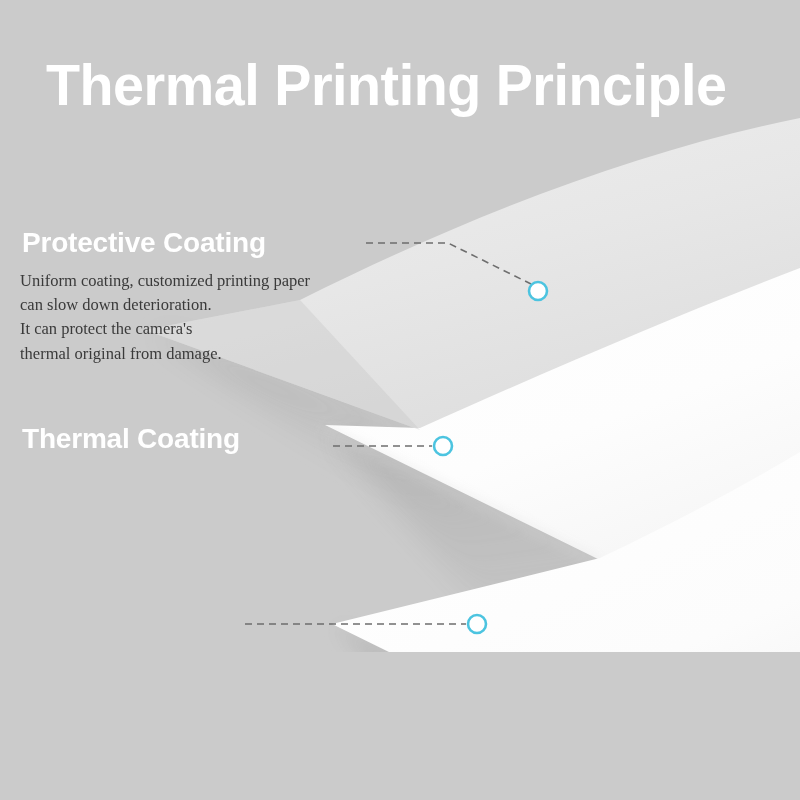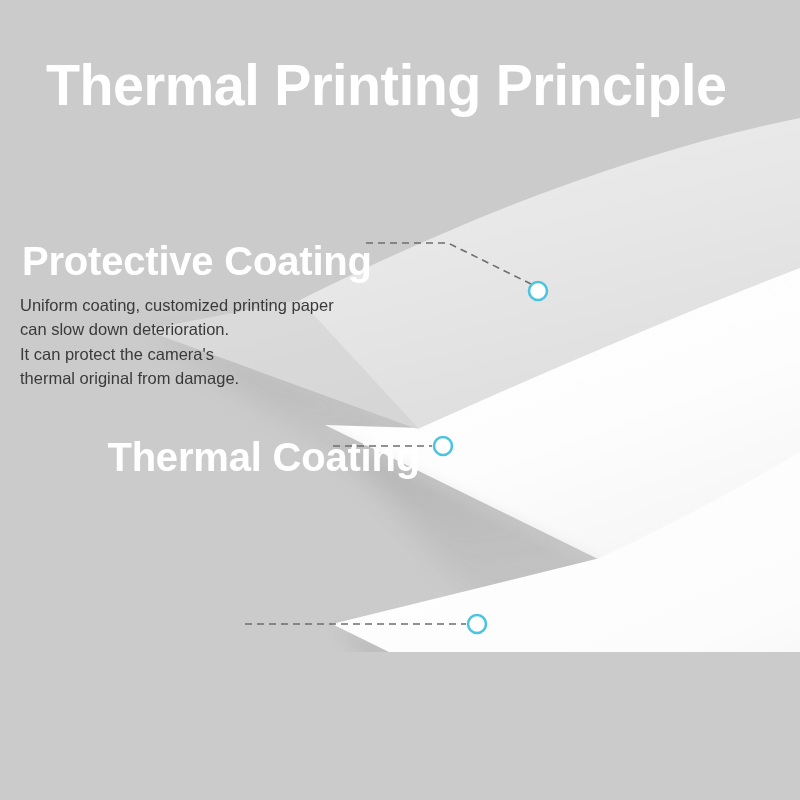--- a/index.html
+++ b/index.html
@@ -41,38 +41,39 @@
     transform-origin: left top;
   }
 
   
   .block {
     position: absolute;
     left: 0;
     width: 420px;
   }
   .block-heading {
-    font-size: 40px;
+    font-size: 28px;
     font-weight: bold;
     color: #ffffff;
     line-height: 1.1;
-    margin: 15px 0 10px 22px;
+    margin: 4px 0 10px 22px;
     white-space: nowrap;
     letter-spacing: -0.2px;
   }
   .block-body {
     font-size: 16.5px;
     color: #3a3a3a;
     line-height: 1.47;
     margin: 0 0 0 20px;
     white-space: pre-line;
+    font-family: Liberation Serif, serif;
   }
 
   #block-protective { top: 224px; }
-  #block-thermal    { top: 420px; text-align: right; }
+  #block-thermal    { top: 420px; }
   #block-paperbase  { top: 598px; }
 
   
   #connectors {
     position: absolute;
     inset: 0;
     width: 800px;
     height: 800px;
     display: block;
   }

